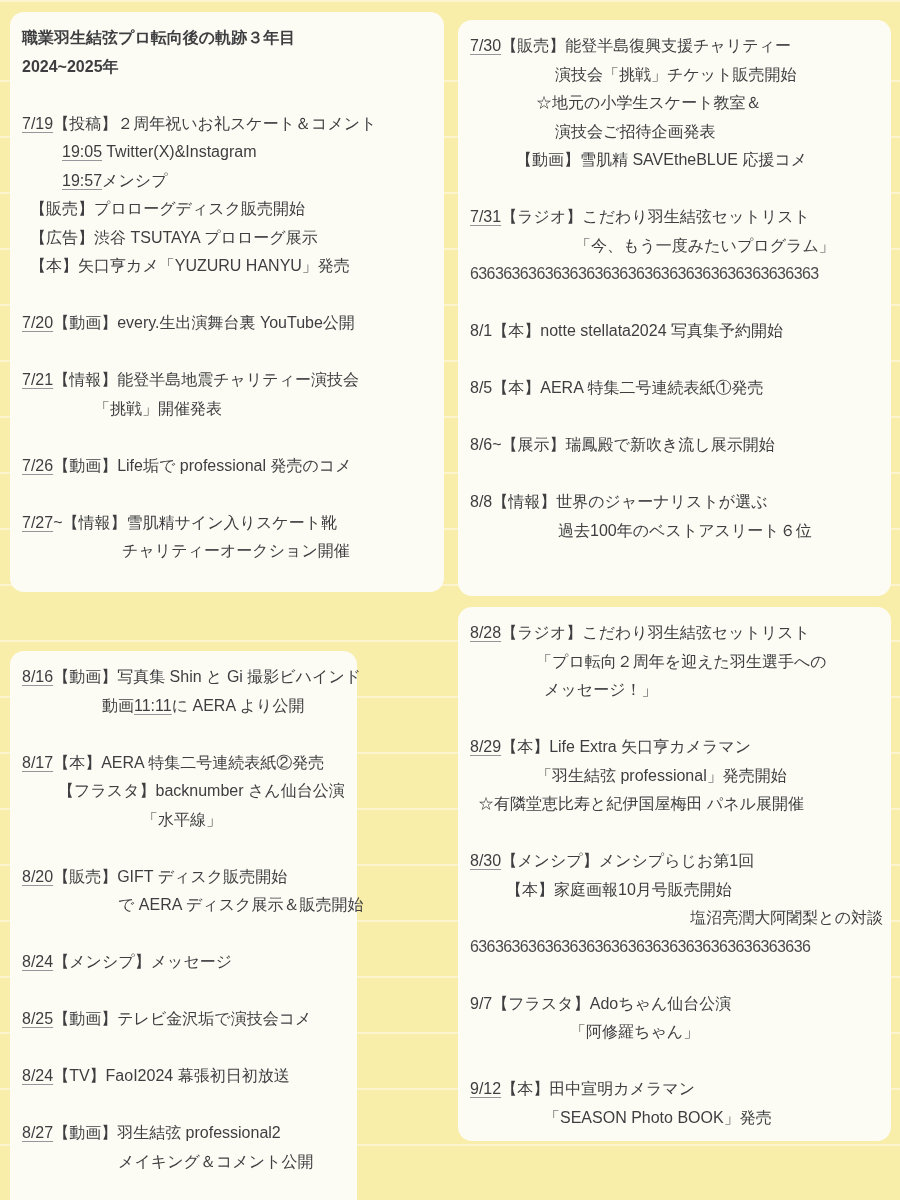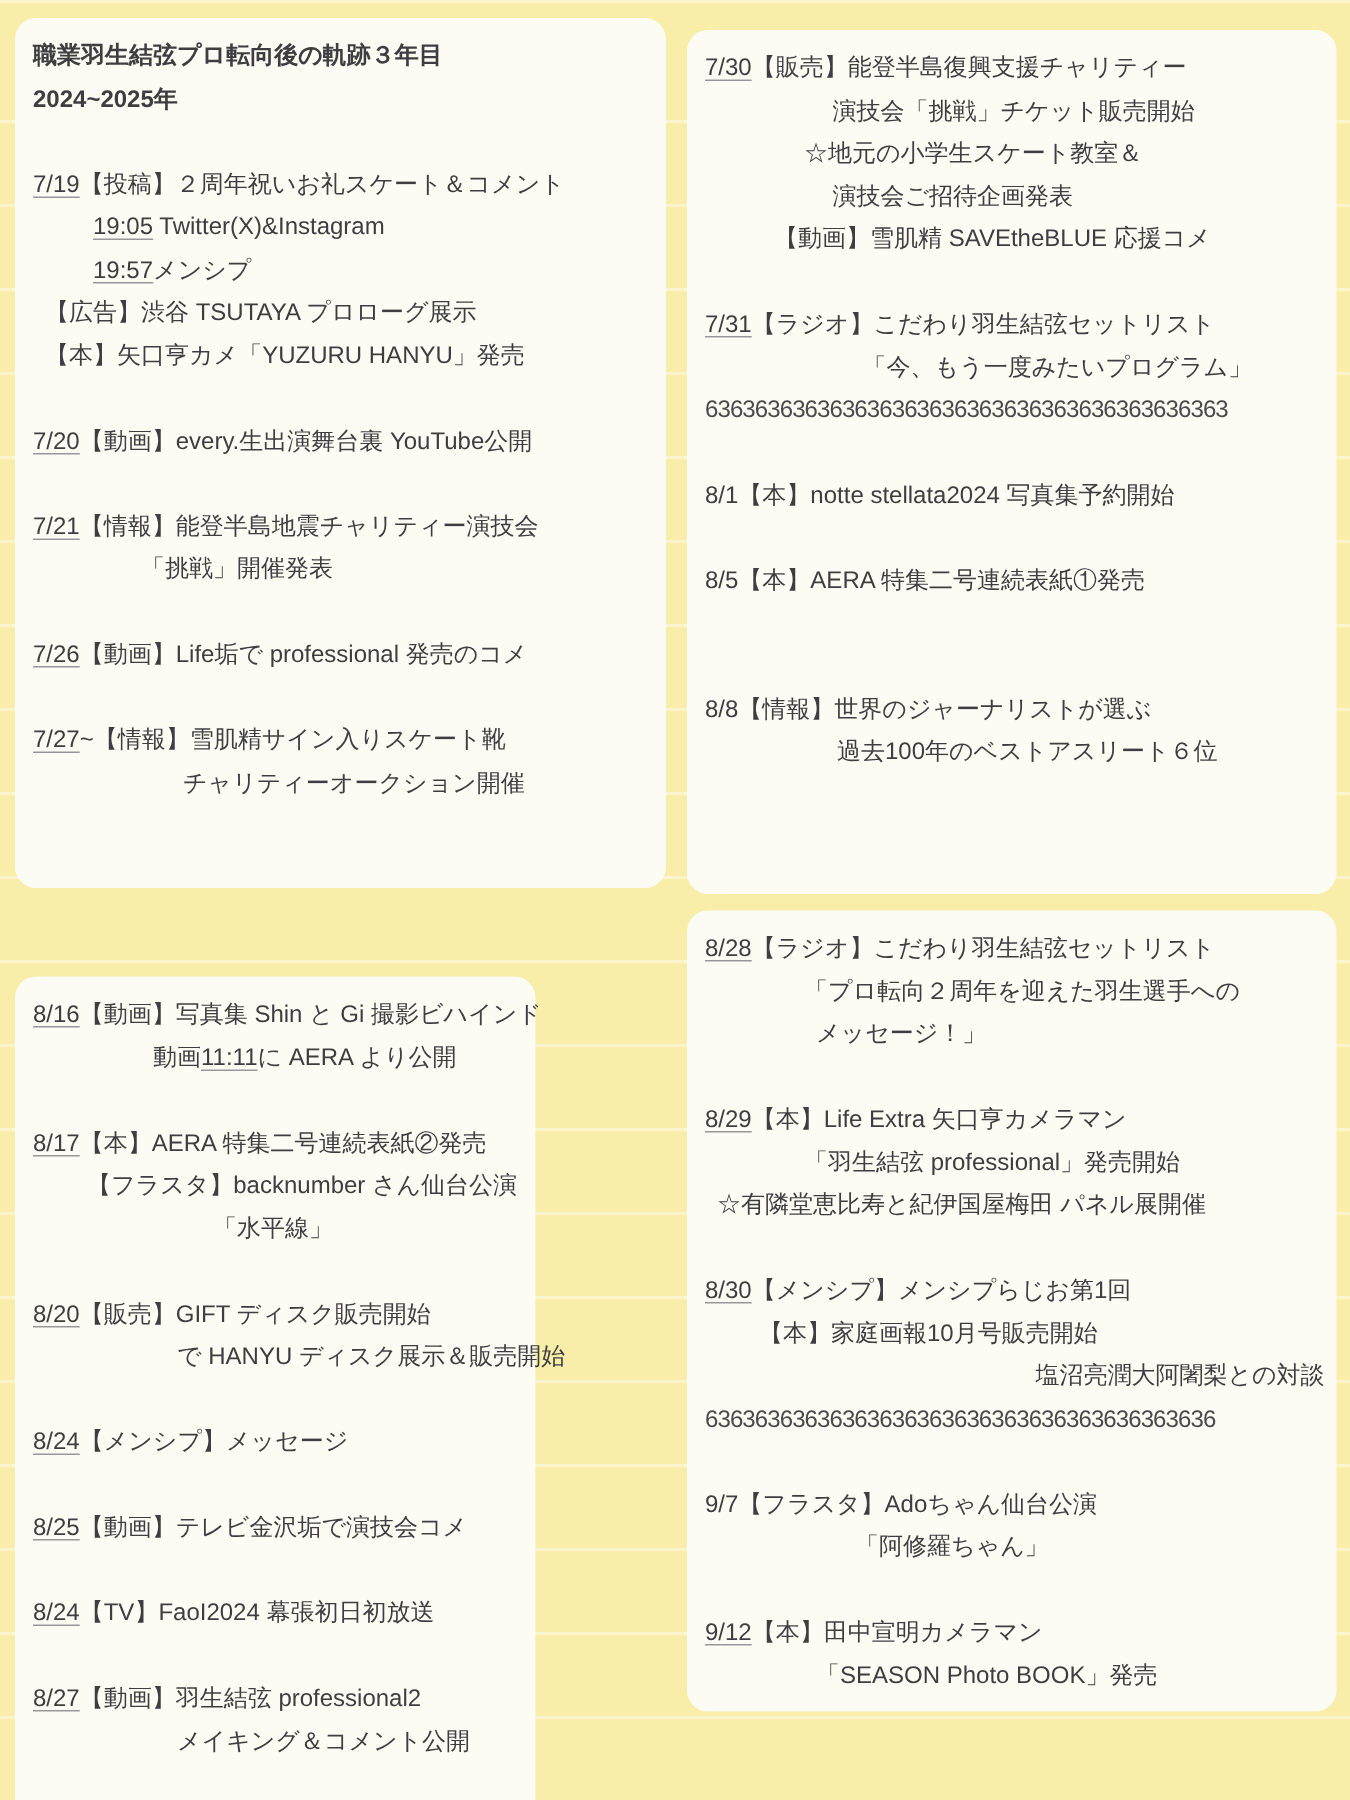--- a/index.html
+++ b/index.html
@@ -42,20 +42,21 @@
 <body>
 
 <div class="page">
   <section class="card card-1">
       <div class="line bold"><span>職業羽生結弦プロ転向後の軌跡３年目</span></div>
       <div class="line bold"><span>2024~2025年</span></div>
       <div class="line">&nbsp;</div>
       <div class="line"><span class="u">7/19</span><span>【投稿】２周年祝いお礼スケート＆コメント</span></div>
       <div class="line" style="padding-left: 40px;"><span class="u">19:05</span><span> Twitter(X)&amp;Instagram</span></div>
       <div class="line" style="padding-left: 40px;"><span class="u">19:57</span><span>メンシプ</span></div>
+      <div class="line" style="padding-left: 8px;"><span>【販売】プロローグディスク販売開始</span></div>
       <div class="line" style="padding-left: 8px;"><span>【広告】渋谷 TSUTAYA プロローグ展示</span></div>
       <div class="line" style="padding-left: 8px;"><span>【本】矢口亨カメ「YUZURU HANYU」発売</span></div>
       <div class="line">&nbsp;</div>
       <div class="line"><span class="u">7/20</span><span>【動画】every.生出演舞台裏 YouTube公開</span></div>
       <div class="line">&nbsp;</div>
       <div class="line"><span class="u">7/21</span><span>【情報】能登半島地震チャリティー演技会</span></div>
       <div class="line" style="padding-left: 72px;"><span>「挑戦」開催発表</span></div>
       <div class="line">&nbsp;</div>
       <div class="line"><span class="u">7/26</span><span>【動画】Life垢で professional 発売のコメ</span></div>
       <div class="line">&nbsp;</div>
@@ -70,34 +71,35 @@
       <div class="line" style="padding-left: 46px;"><span>【動画】雪肌精 SAVEtheBLUE 応援コメ</span></div>
       <div class="line">&nbsp;</div>
       <div class="line"><span class="u">7/31</span><span>【ラジオ】こだわり羽生結弦セットリスト</span></div>
       <div class="line" style="padding-left: 105px;"><span>「今、もう一度みたいプログラム」</span></div>
       <div class="line deco"><span>636363636363636363636363636363636363636363</span></div>
       <div class="line">&nbsp;</div>
       <div class="line"><span>8/1【本】notte stellata2024 写真集予約開始</span></div>
       <div class="line">&nbsp;</div>
       <div class="line"><span>8/5【本】AERA 特集二号連続表紙①発売</span></div>
       <div class="line">&nbsp;</div>
+      <div class="line"><span>8/6~【展示】瑞鳳殿で新吹き流し展示開始</span></div>
       <div class="line">&nbsp;</div>
       <div class="line"><span>8/8【情報】世界のジャーナリストが選ぶ</span></div>
       <div class="line" style="padding-left: 88px;"><span>過去100年のベストアスリート６位</span></div>
     </section>
   <section class="card card-3">
       <div class="line"><span class="u">8/16</span><span>【動画】写真集 Shin と Gi 撮影ビハインド</span></div>
       <div class="line" style="padding-left: 80px;"><span>動画</span><span class="u">11:11</span><span>に AERA より公開</span></div>
       <div class="line">&nbsp;</div>
       <div class="line"><span class="u">8/17</span><span>【本】AERA 特集二号連続表紙②発売</span></div>
       <div class="line" style="padding-left: 36px;"><span>【フラスタ】backnumber さん仙台公演</span></div>
       <div class="line" style="padding-left: 120px;"><span>「水平線」</span></div>
       <div class="line">&nbsp;</div>
       <div class="line"><span class="u">8/20</span><span>【販売】GIFT ディスク販売開始</span></div>
-      <div class="line" style="padding-left: 96px;"><span>で HANYU ディスク展示＆販売開始</span></div>
+      <div class="line" style="padding-left: 96px;"><span>で AERA ディスク展示＆販売開始</span></div>
       <div class="line">&nbsp;</div>
       <div class="line"><span class="u">8/24</span><span>【メンシプ】メッセージ</span></div>
       <div class="line">&nbsp;</div>
       <div class="line"><span class="u">8/25</span><span>【動画】テレビ金沢垢で演技会コメ</span></div>
       <div class="line">&nbsp;</div>
       <div class="line"><span class="u">8/24</span><span>【TV】FaoI2024 幕張初日初放送</span></div>
       <div class="line">&nbsp;</div>
       <div class="line"><span class="u">8/27</span><span>【動画】羽生結弦 professional2</span></div>
       <div class="line" style="padding-left: 96px;"><span>メイキング＆コメント公開</span></div>
     </section>

